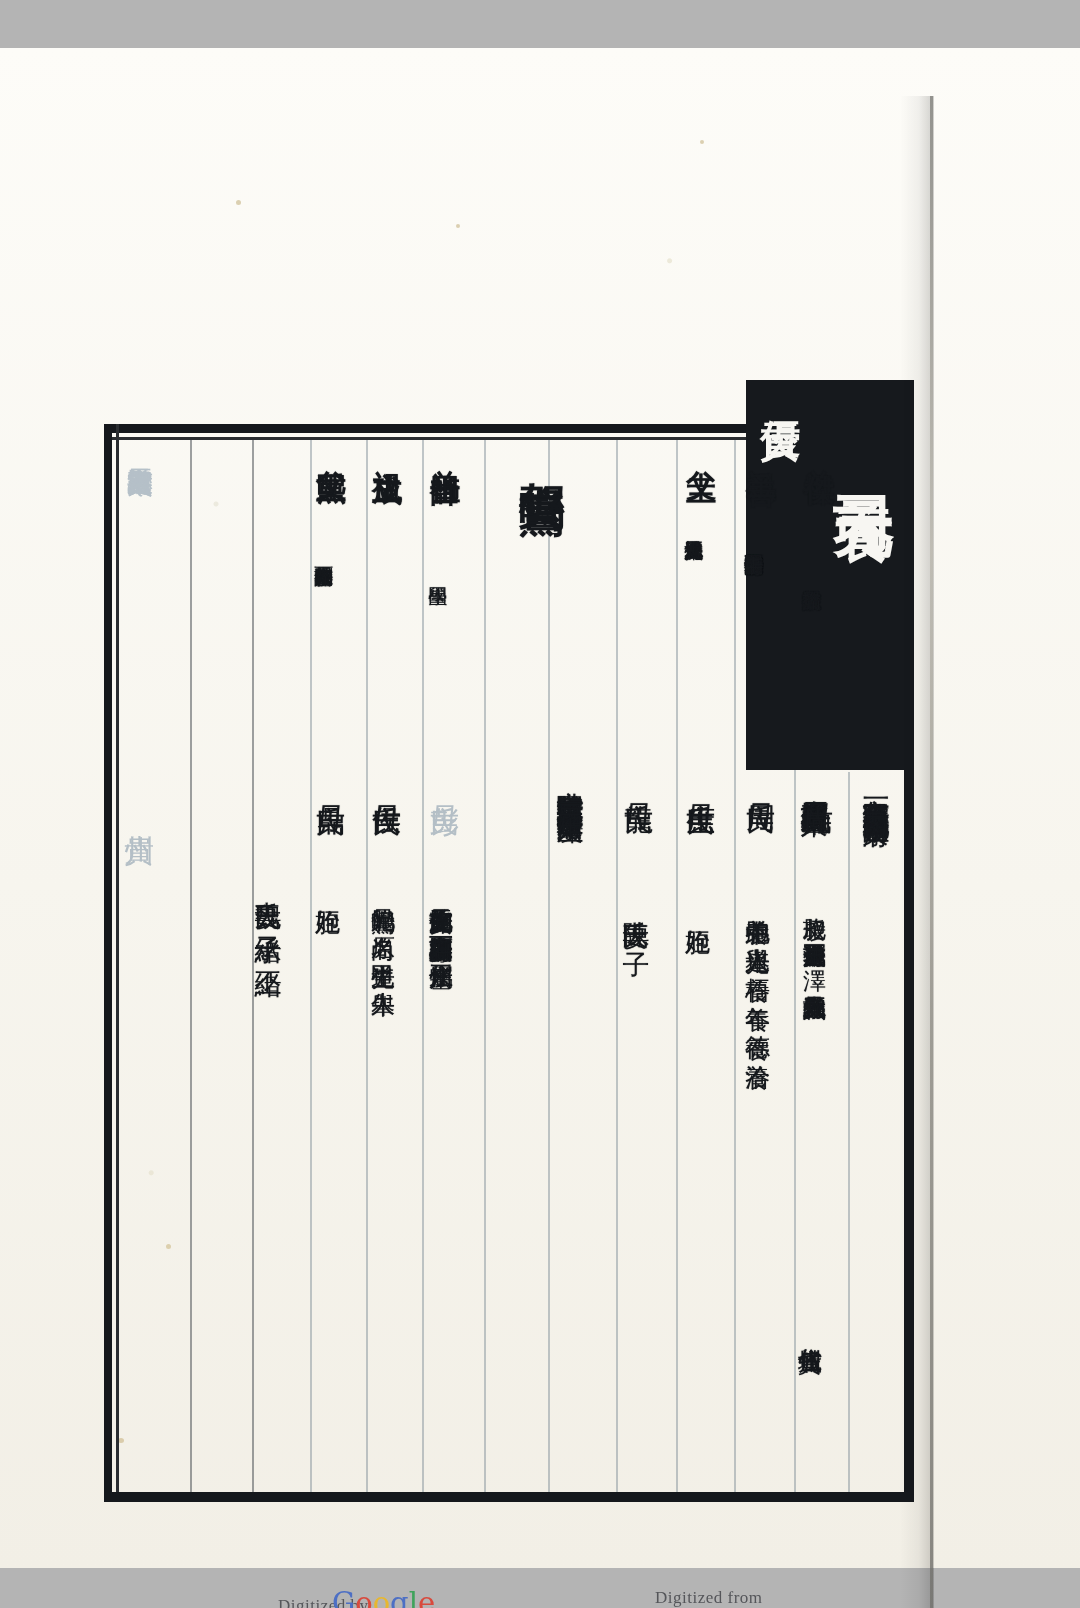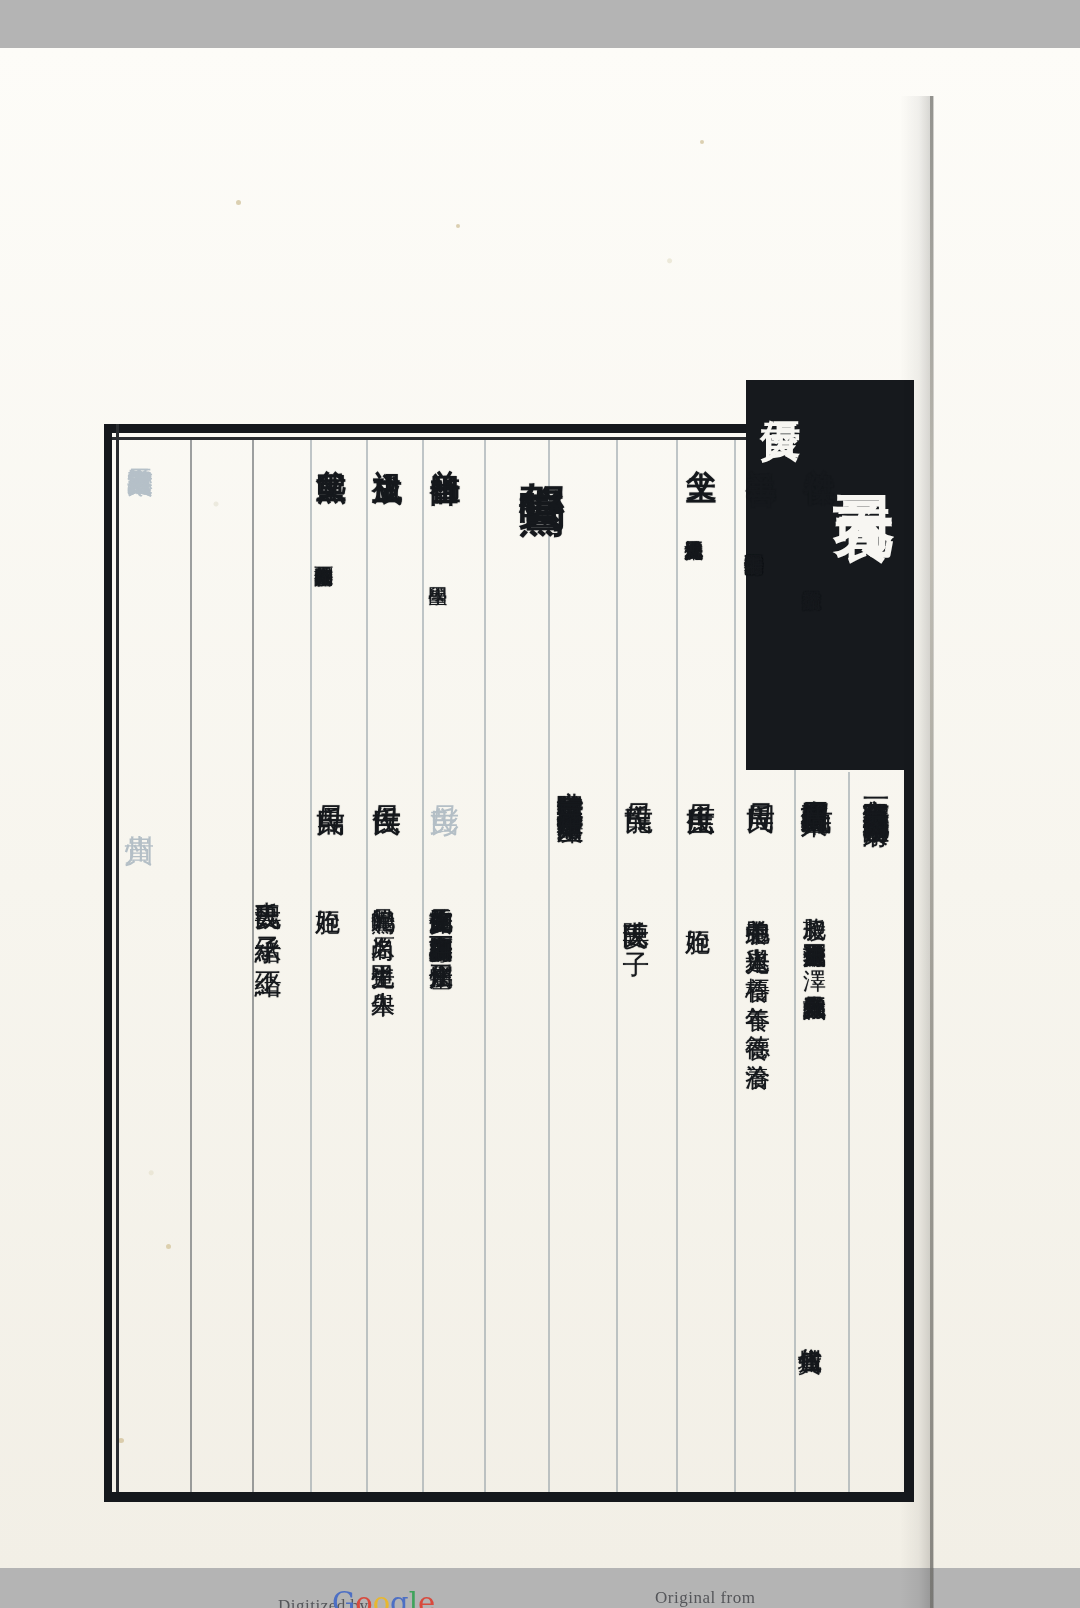--- a/index.html
+++ b/index.html
@@ -183,16 +183,16 @@
 
     <div class="vcol xs ghost" style="left:22px;top:68px;font-size:26px;transform:scaleX(-1);">嘉慶戊寅科貴州司養元家乘</div>
     <div class="vcol sm ghost" style="left:20px;top:430px;font-size:30px;">貴州</div>
   </div>
 
   <div id="credits">
     <span class="credit" style="left:278px;top:28px;">Digitized by</span>
     <span class="credit glogo" style="left:332px;top:18px;">
       <span class="g1">G</span><span class="g2">o</span><span class="g3">o</span><span class="g4">g</span><span class="g5">l</span><span class="g6">e</span>
     </span>
-    <span class="credit" style="left:655px;top:20px;">Original from</span>
+    <span class="credit" style="left:655px;top:20px;">Digitized from</span>
 
   </div>
 </div>
 
 </body></html>

